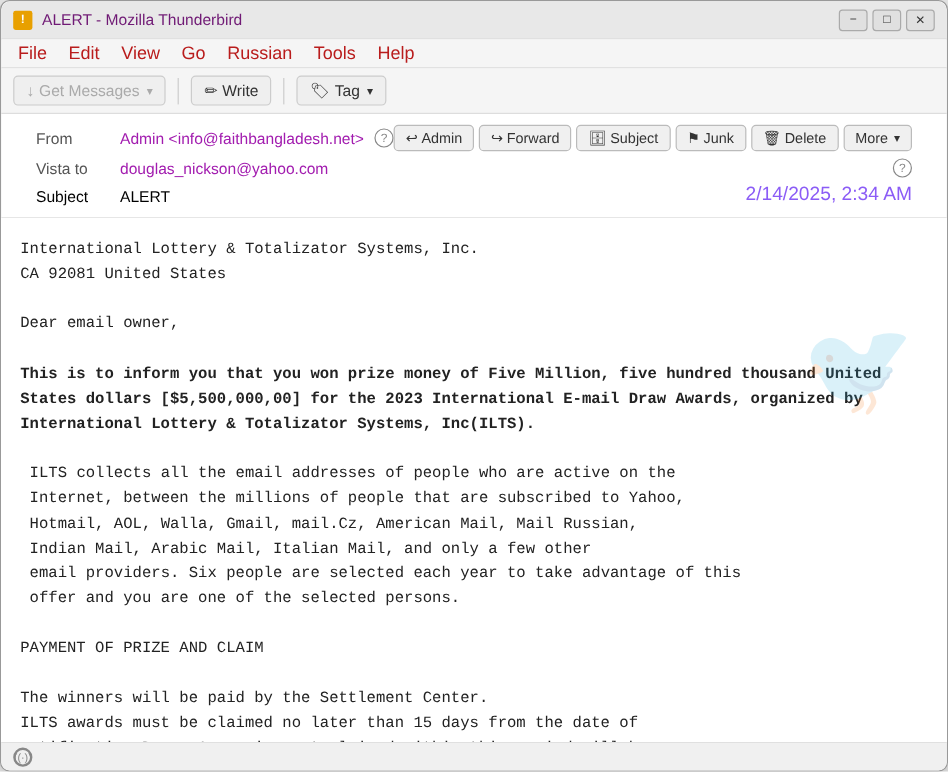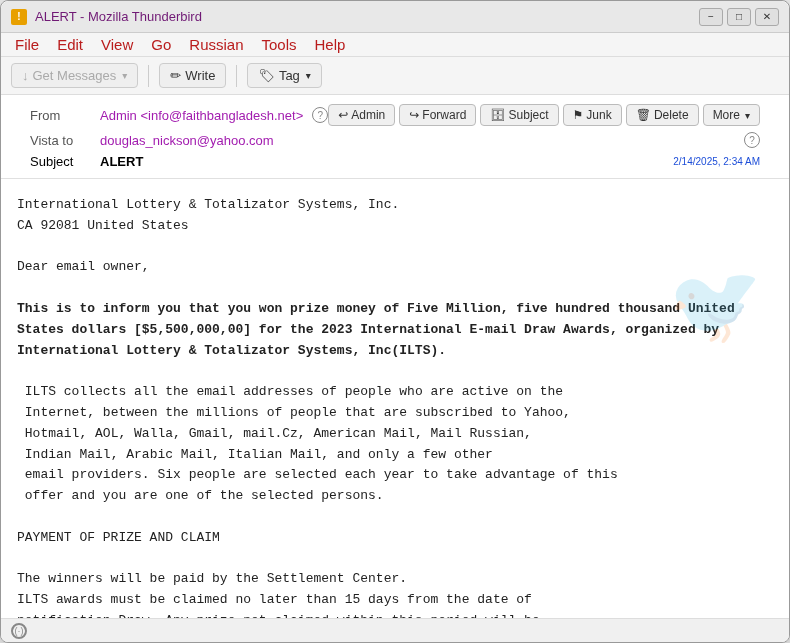--- a/index.html
+++ b/index.html
@@ -149,22 +149,22 @@
       font-size: 12px;
       color: #333;
     }
     .subject-row {
       display: flex;
       justify-content: space-between;
       align-items: center;
       padding: 3px 0;
     }
     .subject-label { color: #000000; font-size: 13px; width: 70px; flex-shrink: 0; }
-    .subject-value { font-weight: bold; font-size: 13px; flex: 1; }
-    .date-text { color: #1d4ed8; font-size: 10px; }
+    .subject-value { font-weight: normal; font-size: 13px; flex: 1; }
+    .date-text { color: #8b5cf6; font-size: 16px; }
     
     .email-body {
       flex: 1;
       overflow-y: auto;
       padding: 16px 16px;
       background: #fff;
       font-family: 'Courier New', Courier, monospace;
       font-size: 13px;
       line-height: 1.6;
       color: #222;

